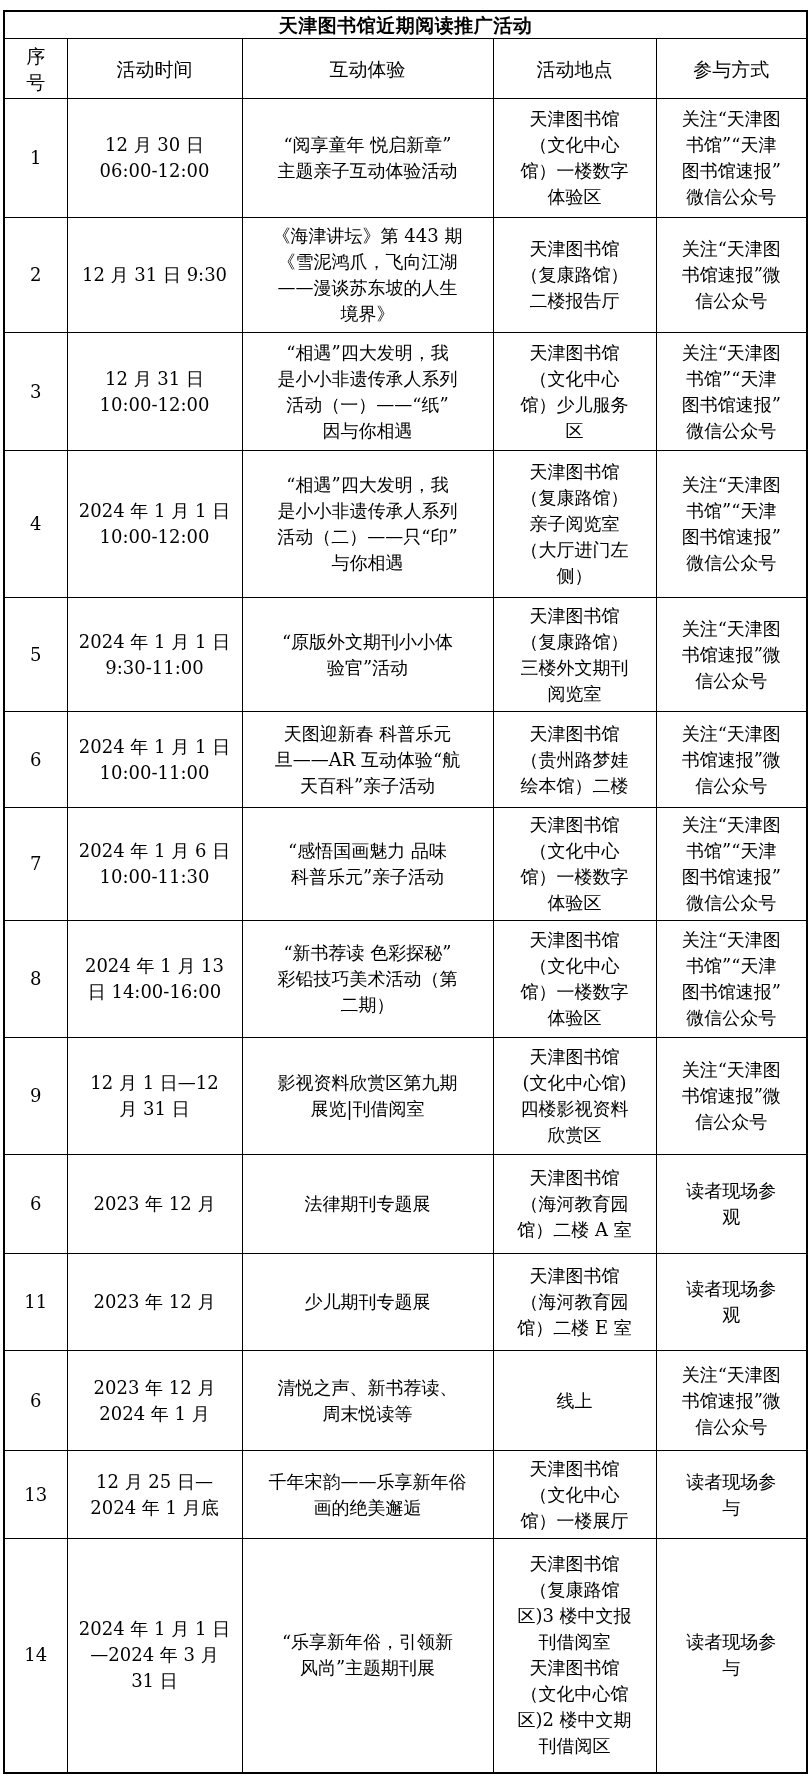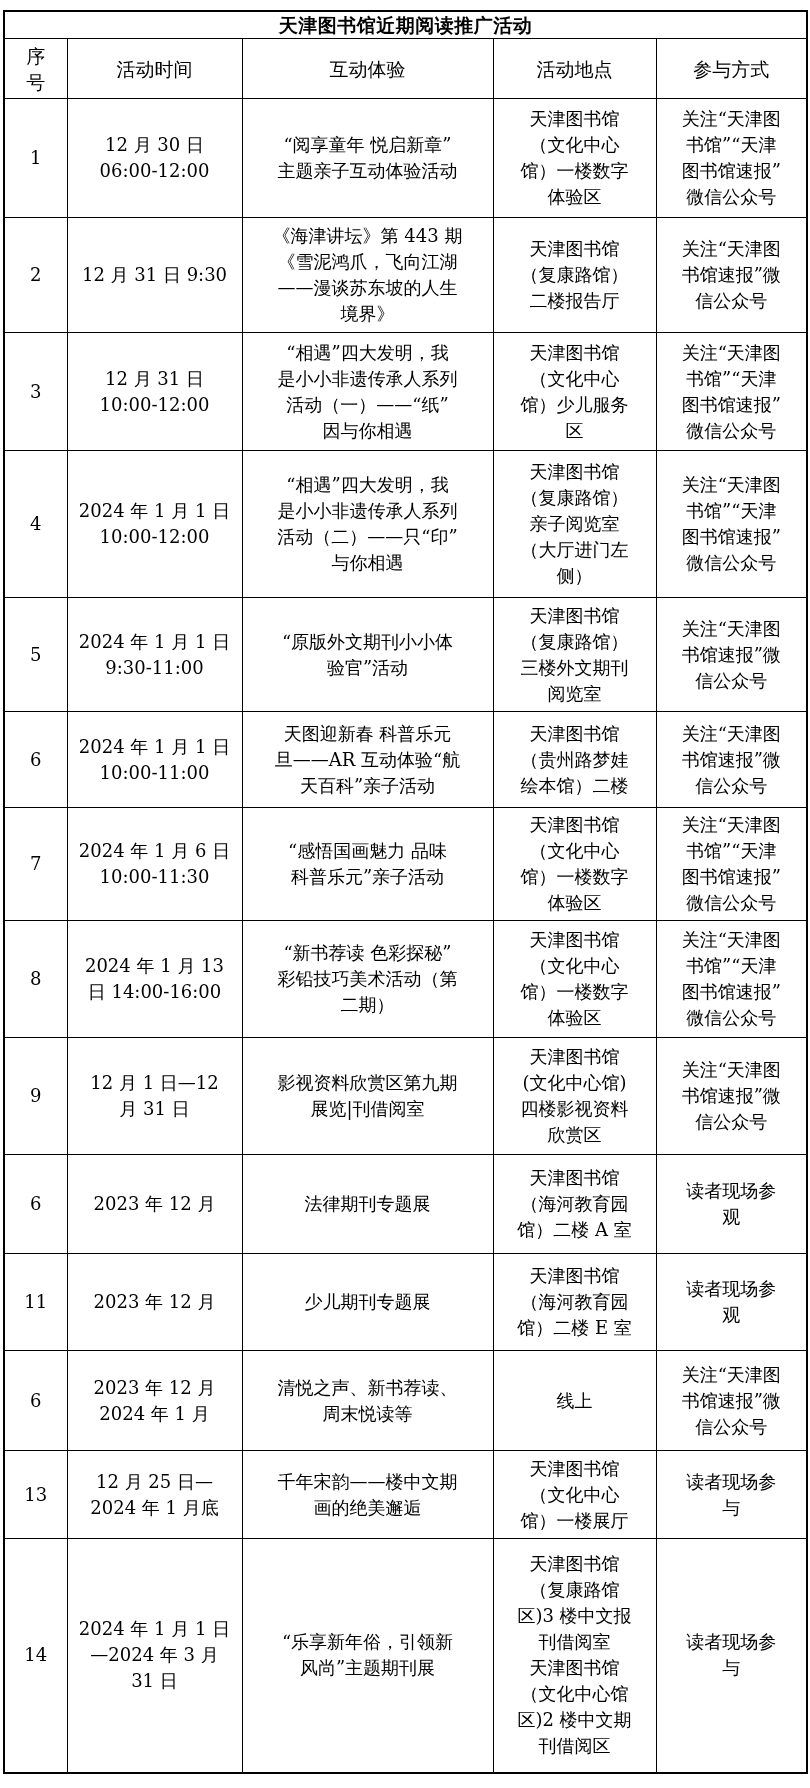--- a/index.html
+++ b/index.html
@@ -269,21 +269,21 @@
 周末悦读等</td>
           <td>线上</td>
           <td>关注“天津图
 书馆速报”微
 信公众号</td>
         </tr>
         <tr>
           <td>13</td>
           <td>12 月 25 日—
 2024 年 1 月底</td>
-          <td>千年宋韵——楼中文期
+          <td>千年宋韵——乐享新年俗
 画的绝美邂逅</td>
           <td>天津图书馆
 （文化中心
 馆）一楼展厅</td>
           <td>读者现场参
 与</td>
         </tr>
         <tr>
           <td>14</td>
           <td>2024 年 1 月 1 日

